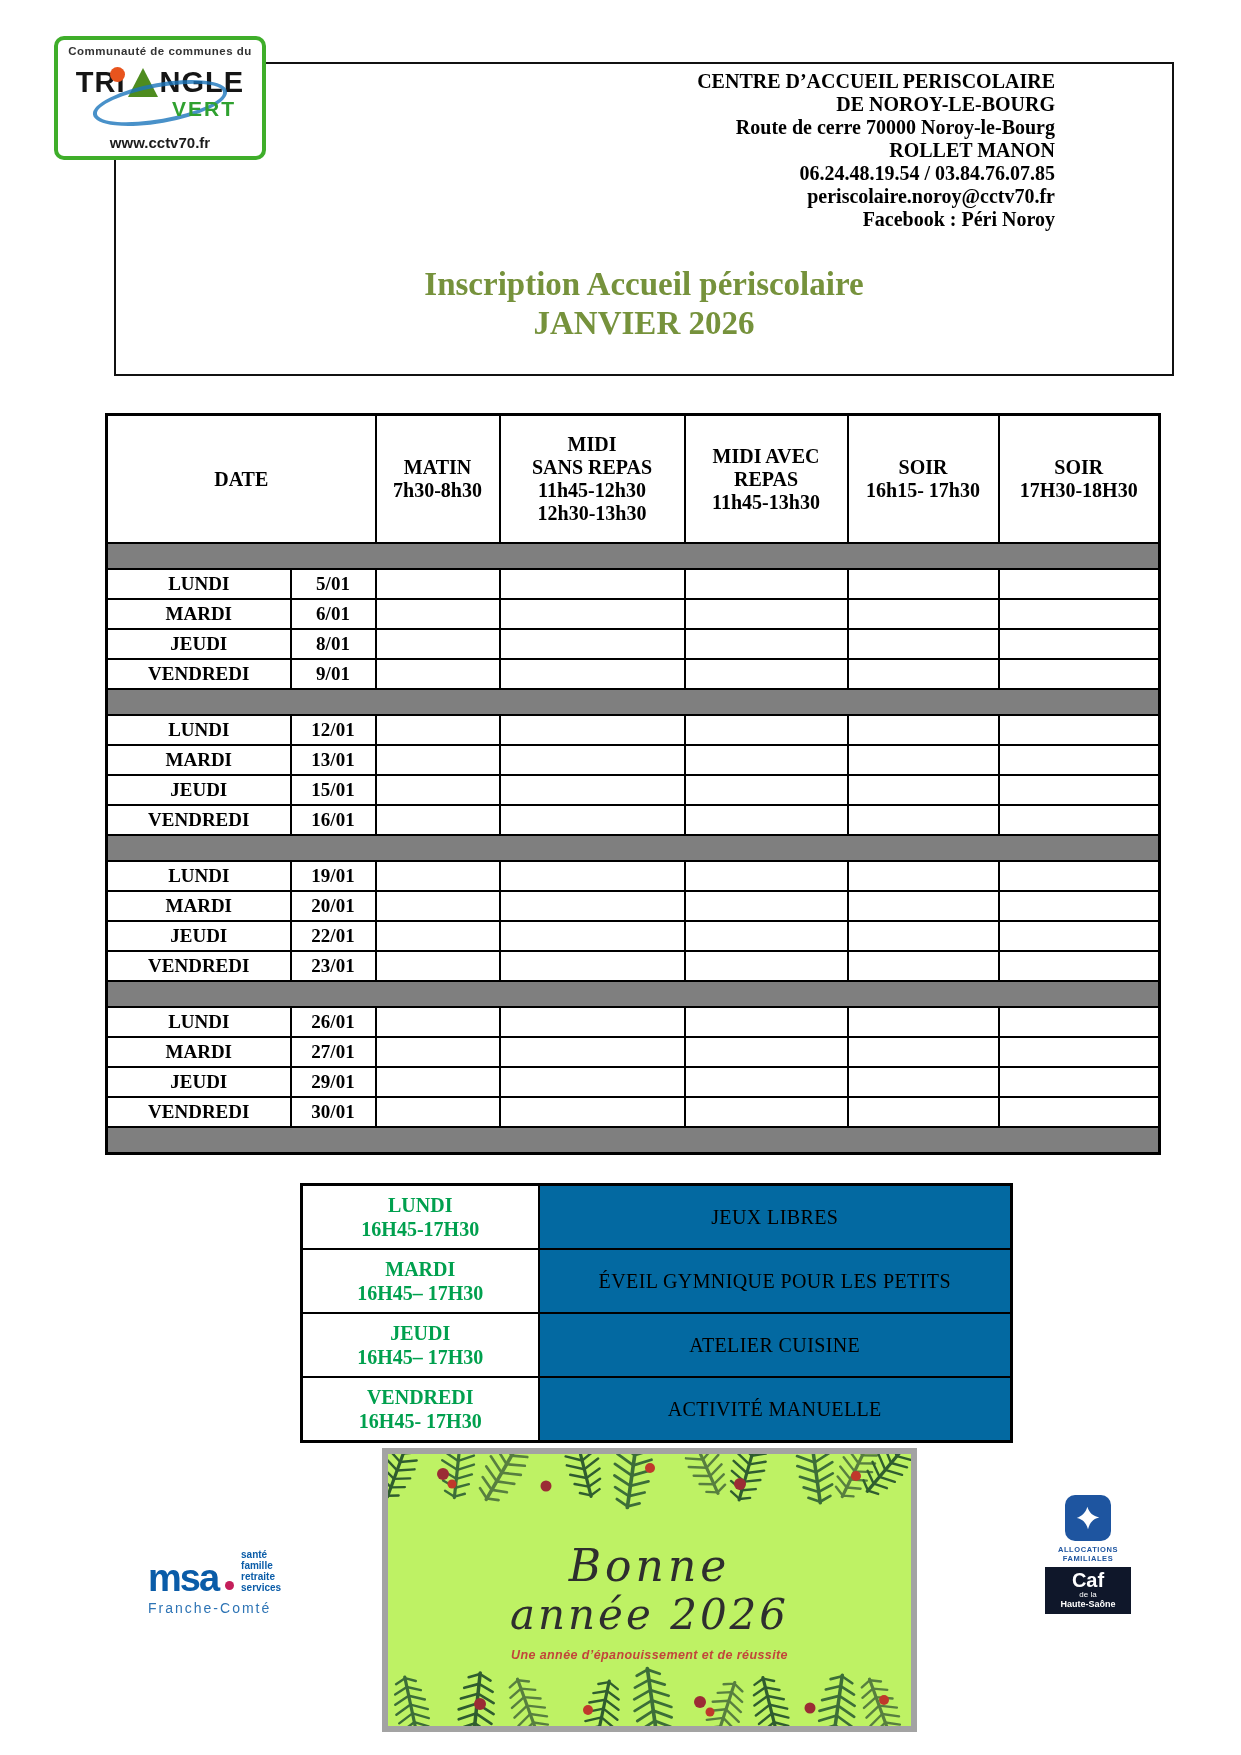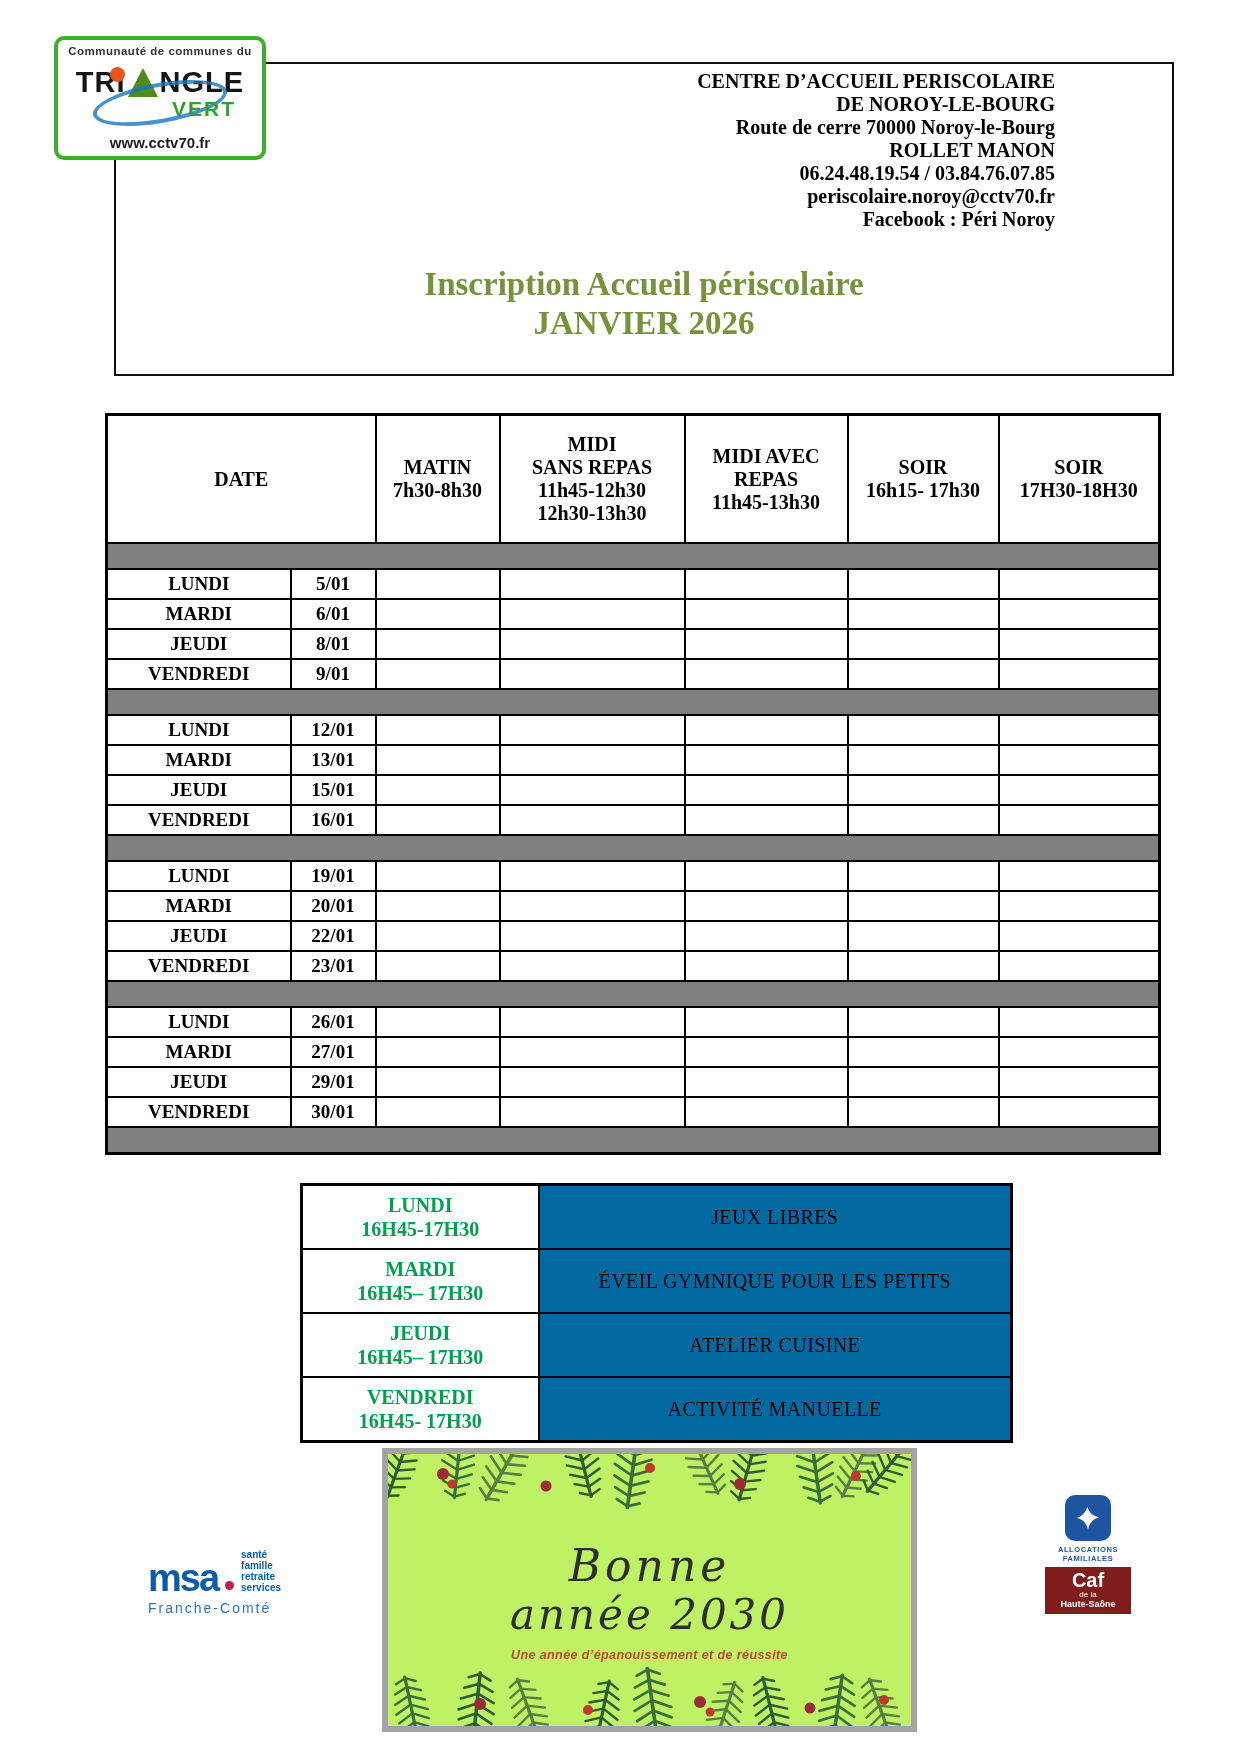--- a/index.html
+++ b/index.html
@@ -60,21 +60,21 @@
                  font-family:"DejaVu Serif",serif;font-style:italic;color:#2E2E2E;}
   .g1{font-size:44px;line-height:48px;letter-spacing:4px;}
   .g2{font-size:42px;line-height:50px;letter-spacing:3px;}
   .g-sub{margin-top:8px;font-family:"Liberation Sans",sans-serif;font-style:italic;font-weight:bold;
          font-size:12.5px;letter-spacing:.4px;color:#C2453A;}
 
   .caf{position:absolute;left:1030px;top:55px;width:86px;text-align:center;font-family:"Liberation Sans",sans-serif;}
   .caf-icon-box{width:46px;height:46px;margin:0 auto;background:#1E55A0;border-radius:10px;
                 display:flex;align-items:center;justify-content:center;}
   .caf-org{margin-top:4px;font-size:7.5px;font-weight:bold;color:#1E55A0;letter-spacing:.6px;line-height:9px;}
-  .caf-teal{margin-top:4px;background:#7f1d1d;color:#fff;padding:3px 0 4px;}
+  .caf-teal{margin-top:4px;background:#0f172a;color:#fff;padding:3px 0 4px;}
   .caf-brand{font-size:20px;font-weight:bold;line-height:20px;}
   .caf-sub1{font-size:8px;line-height:9px;}
   .caf-sub2{font-size:9px;line-height:11px;font-weight:bold;}
 </style>
 </head>
 <body>
 
 <div class="page">
 
   <div class="header-box">
@@ -423,21 +423,21 @@
           <circle cx="468" cy="22" r="5" fill="#C0392B"></circle>
         <circle cx="92" cy="250" r="6" fill="#9B2C35"></circle>
           <circle cx="200" cy="256" r="5" fill="#C0392B"></circle>
         <circle cx="312" cy="248" r="6" fill="#9B2C35"></circle>
           <circle cx="322" cy="258" r="4.5" fill="#C0392B"></circle>
         <circle cx="422" cy="254" r="5.5" fill="#9B2C35"></circle>
           <circle cx="496" cy="246" r="5" fill="#C0392B"></circle>
       </svg>
       <div class="greeting-text">
         <div class="g1">Bonne</div>
-        <div class="g2">année 2030</div>
+        <div class="g2">année 2026</div>
         <div class="g-sub">Une année d’épanouissement et de réussite</div>
       </div>
     </div>
 
     <div class="caf">
       <div class="caf-icon-box">
         <svg width="30" height="30" viewBox="0 0 24 24">
           <path d="M12 21 C10.5 15 6.5 12.5 3 12 C7 10.5 10 8 11.5 3 C13 8 16 10.5 21 11.5 C16.5 12.5 13.5 15 12 21 Z" fill="#fff"></path>
         </svg>
       </div>

